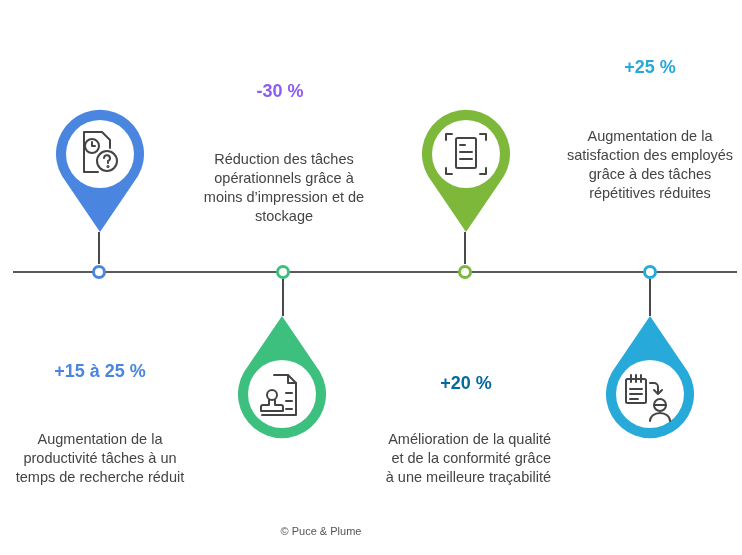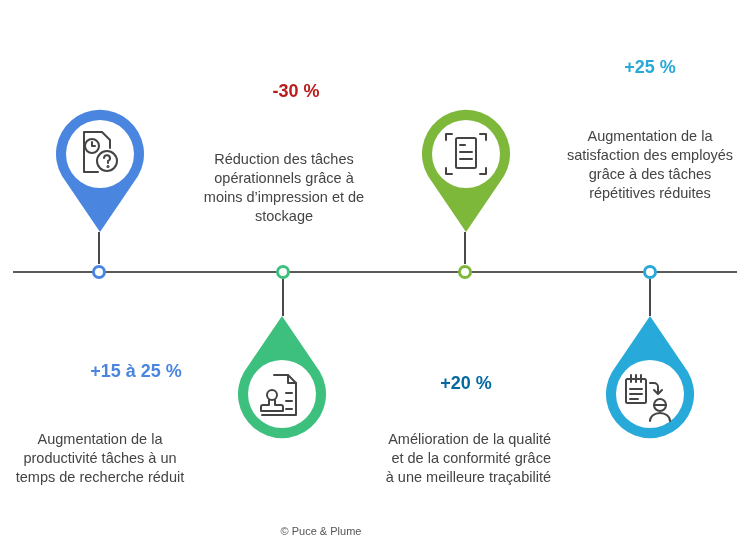--- a/index.html
+++ b/index.html
@@ -26,40 +26,40 @@
         <path d="M30 24 h18 l8 8 v8 M30 24 v40 h14"></path>
         <circle cx="38" cy="38" r="7"></circle>
         <path d="M38 34 v4 h3"></path>
         <circle cx="53" cy="53" r="10"></circle>
         <path d="M50 50 a3 3 0 1 1 4 3 v2"></path>
         <circle cx="54" cy="58.5" r="0.6" fill="#444"></circle>
       </g>
     </svg>
     <div class="stem" style="left:98px;top:232px;height:32px;"></div>
     <div class="node" style="left:92px;top:265px;border-color:#4a86e0;"></div>
-    <div class="value" style="left:0px;top:361px;color:#4a86e0;padding-left:36px;">+15 à 25 %</div>
+    <div class="value" style="left:0px;top:361px;color:#4a86e0;">+15 à 25 %</div>
     <div class="desc" style="left:15px;top:396px;">Augmentation de la productivité tâches à un temps de recherche réduit</div>
   </div>
 
   <div>
     <div class="node" style="left:276px;top:265px;border-color:#3dbf7e;"></div>
     <div class="stem" style="left:282px;top:279px;height:37px;"></div>
     <svg class="pin" style="left:236px;top:315px;" width="92" height="125" viewBox="0 0 92 125">
       <path d="M46 1 L8 57 A44 44 0 1 0 84 57 Z" fill="#3dbf7e"></path>
       <circle cx="46" cy="79" r="34" fill="#fff"></circle>
       <g fill="none" stroke="#444" stroke-width="2" stroke-linecap="round" stroke-linejoin="round">
         <path d="M38 60 h14 l8 8 v32 h-16"></path>
         <path d="M52 60 v8 h8"></path>
         <path d="M50 78 h6 M50 86 h6 M50 94 h6"></path>
         <circle cx="36" cy="80" r="5"></circle>
         <path d="M33 85 v5 h-6 a2 2 0 0 0 -2 2 v4 h22 v-4 a2 2 0 0 0 -2 -2 h-6 v-5"></path>
         <path d="M26 100 h20"></path>
       </g>
     </svg>
-    <div class="value" style="left:196px;top:81px;color:#b91c1c;">-30 %</div>
+    <div class="value" style="left:180px;top:81px;color:#8b5cf6;">-30 %</div>
     <div class="desc" style="left:199px;top:116px;">Réduction des tâches opérationnels grâce à moins d’impression et de stockage</div>
   </div>
 
   <div>
     <svg class="pin" style="left:420px;top:108px;" width="92" height="125" viewBox="0 0 92 125">
       <path d="M46 124 L8 68 A44 44 0 1 1 84 68 Z" fill="#7db83a"></path>
       <circle cx="46" cy="46" r="34" fill="#fff"></circle>
       <g fill="none" stroke="#444" stroke-width="2" stroke-linecap="round" stroke-linejoin="round">
         <path d="M26 32 v-6 h6 M60 26 h6 v6 M66 60 v6 h-6 M32 66 h-6 v-6"></path>
         <rect x="36" y="30" width="20" height="30" rx="1.5"></rect>

